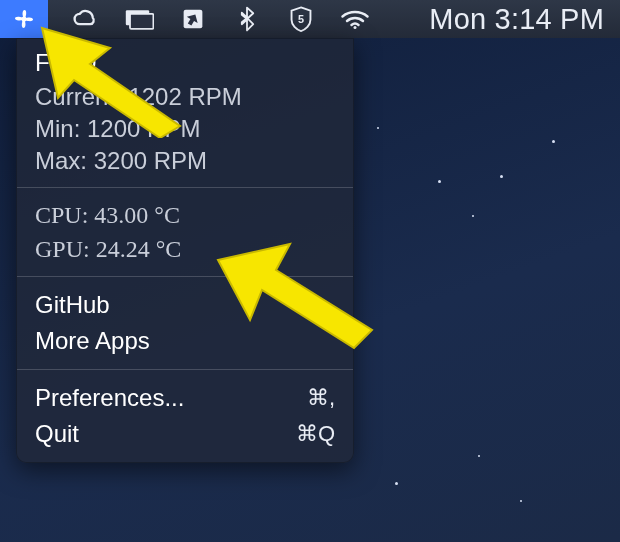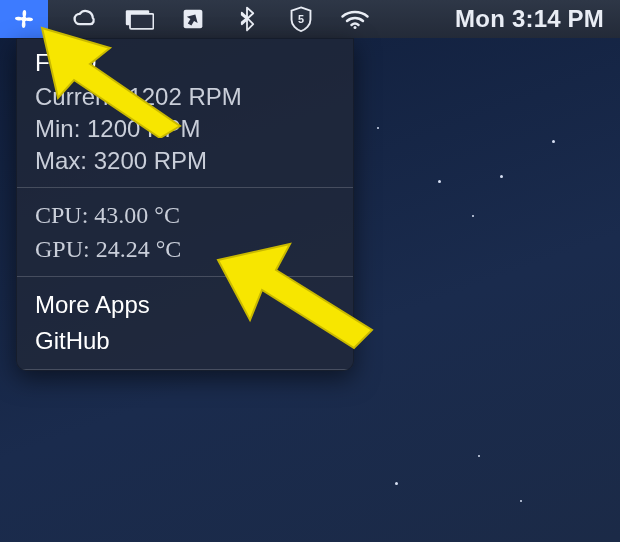--- a/index.html
+++ b/index.html
@@ -27,21 +27,21 @@
     padding: 0 10px 0 0;
     background: linear-gradient(180deg, #2e3747 0%, #232a38 100%);
     color: #e9edf5;
   }
   .menubar .left { display:flex; align-items:center; gap:20px; height:100%; }
   .menubar .spacer { flex:1; }
   .menubar .icon-slot { display:flex; align-items:center; justify-content:center; height:100%; min-width:34px; }
   .app-icon-wrap {
     background:#3d7bff; height:100%; width:48px; display:flex; align-items:center; justify-content:center;
   }
-  .clock { font-size: 24px; font-weight:700; letter-spacing:0.2px; padding-right:6px;}
+  .clock { font-size: 29px; font-weight:400; letter-spacing:0.2px; padding-right:6px;}
   svg.mb { width:26px; height:26px; }
   svg.mbw { width:30px; height:22px; }
 
   
   .dropdown {
     position: absolute; top: 38px; left: 16px; width: 338px;
     background: rgba(33,40,56,0.75);
     -webkit-backdrop-filter: blur(6px);
     border: 1px solid rgba(0,0,0,0.25);
     border-radius: 0 0 10px 10px;
@@ -151,27 +151,37 @@
       <span>43.00 °C</span>
     </div>
     <div class="line">
       <span>GPU:</span>
       <span>24.24 °C</span>
     </div>
   </div>
   <div class="hr"></div>
   <div class="section">
     <div class="menu-row">
-      <span class="lbl">More Apps</span>
+      <span class="lbl">GitHub</span>
     </div>
     <div class="menu-row">
-      <span class="lbl">GitHub</span>
+      <span class="lbl">More Apps</span>
     </div>
   </div>
   <div class="hr"></div>
+  <div class="section">
+    <div class="menu-row">
+      <span class="lbl">Preferences...</span>
+      <span class="sc">⌘,</span>
+    </div>
+    <div class="menu-row">
+      <span class="lbl">Quit</span>
+      <span class="sc">⌘Q</span>
+    </div>
+  </div>
 </div>
 
 <svg class="arrow" style="top:18px; left:32px;" width="160" height="120" viewBox="0 0 160 120">
   <g fill="#f7e600" stroke="#c9b900" stroke-width="2">
     <polygon points="10,10 78,30 58,46 148,108 128,120 42,62 26,80"></polygon>
   </g>
 </svg>
 <svg class="arrow" style="top:236px; left:210px;" width="170" height="120" viewBox="0 0 170 120">
   <g fill="#f7e600" stroke="#c9b900" stroke-width="2">
     <polygon points="8,24 80,8 66,34 162,94 144,112 52,54 40,84"></polygon>

